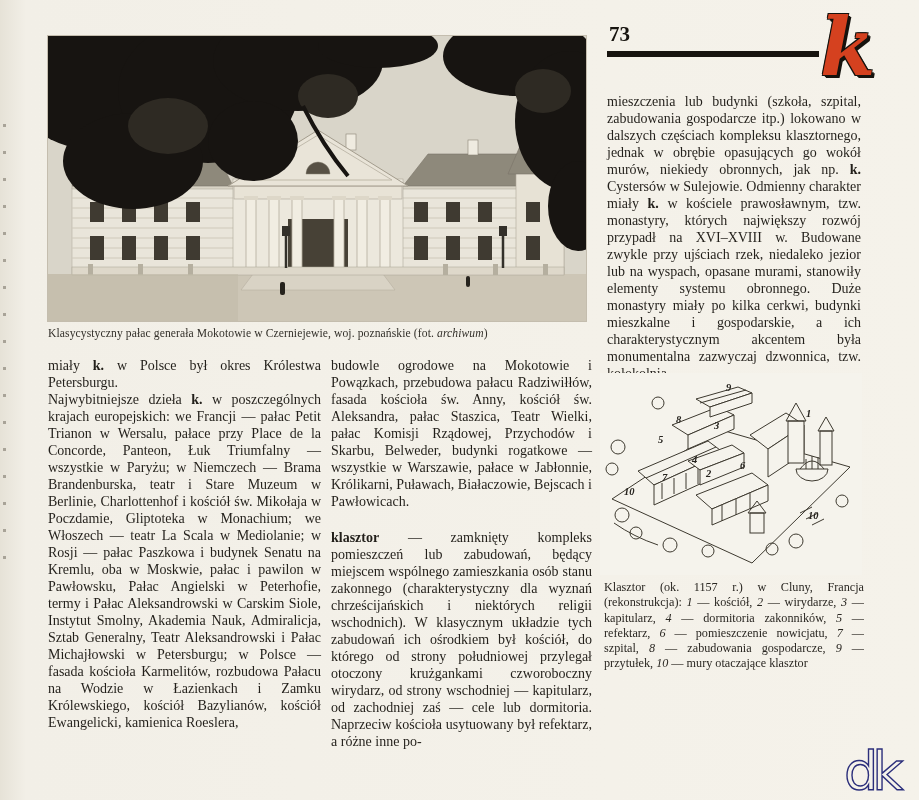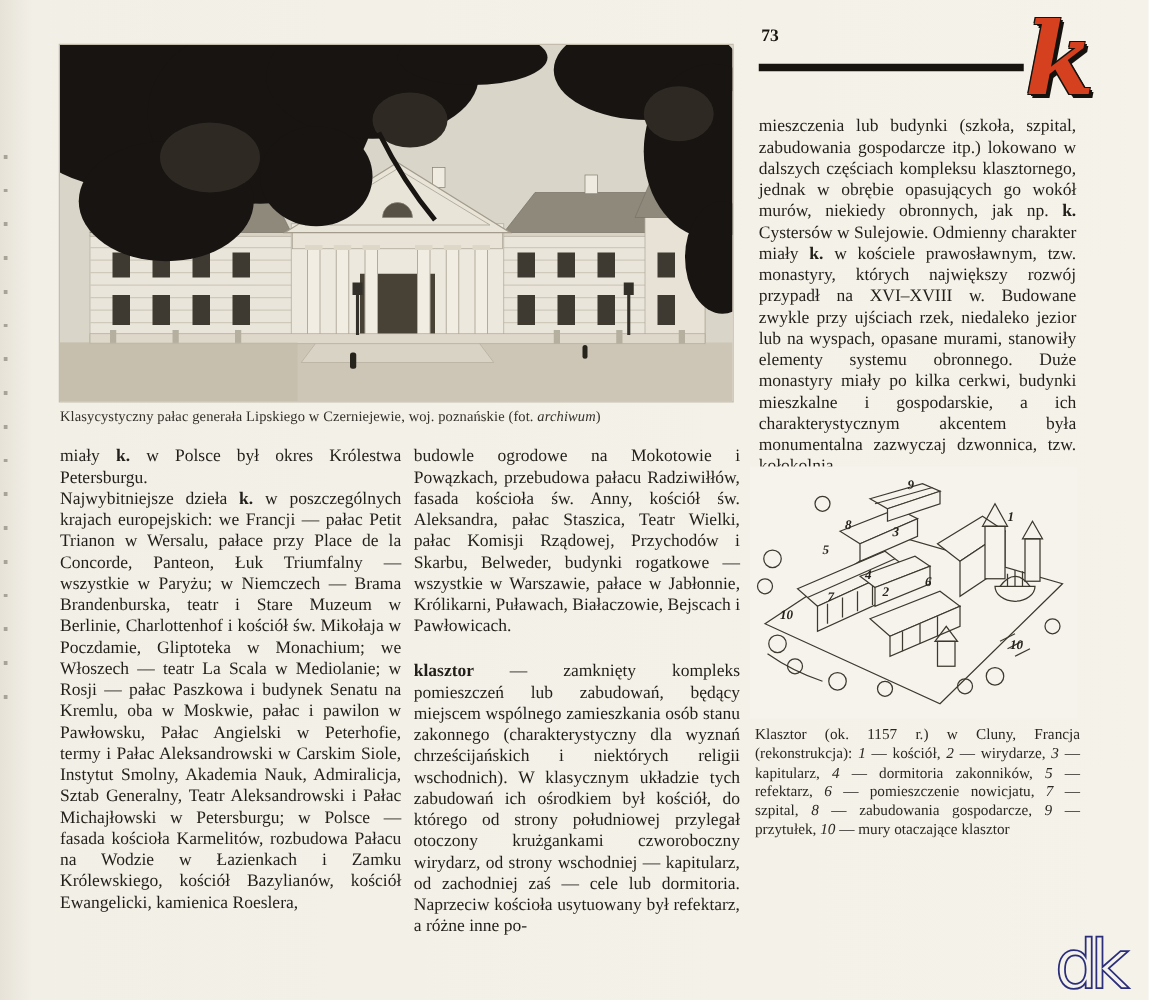--- a/index.html
+++ b/index.html
@@ -19,21 +19,21 @@
     font-size:11.6px;line-height:14px;color:#33302a;letter-spacing:.1px;
   }
   .col{position:absolute;text-align:justify;font-size:14px;line-height:17px;color:#221f1a;}
   .col p{margin:0;}
   .col p + p{margin-top:0;}
   .col-left{left:48px;top:357px;width:273px;}
   .col-mid{left:331px;top:357px;width:261px;}
   .col-mid p.entry{margin-top:19px;}
   .col-right{left:607px;top:73px;width:254px;margin-top:20px;}
   .page-number{
-    position:absolute;left:609px;top:22px;font-size:14px;font-weight:bold;color:#17140f;
+    position:absolute;left:609px;top:22px;font-size:21px;font-weight:bold;color:#17140f;
   }
   .header-bar{position:absolute;left:607px;top:51px;width:212px;height:6px;background:#17140f;}
   .section-letter{
     position:absolute;left:820px;top:0px;width:95px;height:100px;
     font-family:"DejaVu Serif",serif;font-style:italic;font-weight:bold;
     font-size:80px;line-height:95px;color:#d5411f;
     text-shadow:-1px -1px 0 #16130e,1px -1px 0 #16130e,-1px 1px 0 #16130e,
                  2px 2px 0 #16130e,3px 3px 0 #16130e;
   }
   .figure{position:absolute;left:600px;top:373px;width:262px;height:202px;}
@@ -167,21 +167,21 @@
         <ellipse cx="120" cy="90" rx="40" ry="28"></ellipse>
         <ellipse cx="280" cy="60" rx="30" ry="22"></ellipse>
         <ellipse cx="495" cy="55" rx="28" ry="22"></ellipse>
       </g>
       <path d="M255,70 q20,40 45,70" stroke="#171411" stroke-width="4" fill="none"></path>
 
       <rect x="0" y="238" width="190" height="47" fill="#c2bba9" opacity="0.6"></rect>
     </svg>
   </div>
 
-  <div class="photo-caption"><span>Klasycystyczny pałac generała Lipskiego w Czerniejewie, woj. poznańskie (fot. </span><span style="font-style: italic;">archiwum</span><span>)</span></div>
+  <div class="photo-caption"><span>Klasycystyczny pałac generała Mokotowie w Czerniejewie, woj. poznańskie (fot. </span><span style="font-style: italic;">archiwum</span><span>)</span></div>
 
   <div class="page-number">73</div>
   <div class="header-bar"></div>
   <div class="section-letter" style="color: rgb(213, 65, 31);">k</div>
 
   <div class="col col-left">
     <p><span>miały </span><span style="font-weight: bold;">k.</span><span> w Polsce był okres Królestwa Petersburgu.</span></p>
     <p><span>Najwybitniejsze dzieła </span><span style="font-weight: bold;">k.</span><span> w poszczególnych krajach europejskich: we Francji — pałac Petit Trianon w Wersalu, pałace przy Place de la Concorde, Panteon, Łuk Triumfalny — wszystkie w Paryżu; w Niemczech — Brama Brandenburska, teatr i Stare Muzeum w Berlinie, Charlottenhof i kościół św. Mikołaja w Poczdamie, Gliptoteka w Monachium; we Włoszech — teatr La Scala w Mediolanie; w Rosji — pałac Paszkowa i budynek Senatu na Kremlu, oba w Moskwie, pałac i pawilon w Pawłowsku, Pałac Angielski w Peterhofie, termy i Pałac Aleksandrowski w Carskim Siole, Instytut Smolny, Akademia Nauk, Admiralicja, Sztab Generalny, Teatr Aleksandrowski i Pałac Michajłowski w Petersburgu; w Polsce — fasada kościoła Karmelitów, rozbudowa Pałacu na Wodzie w Łazienkach i Zamku Królewskiego, kościół Bazylianów, kościół Ewangelicki, kamienica Roeslera,</span></p>
   </div>
 

